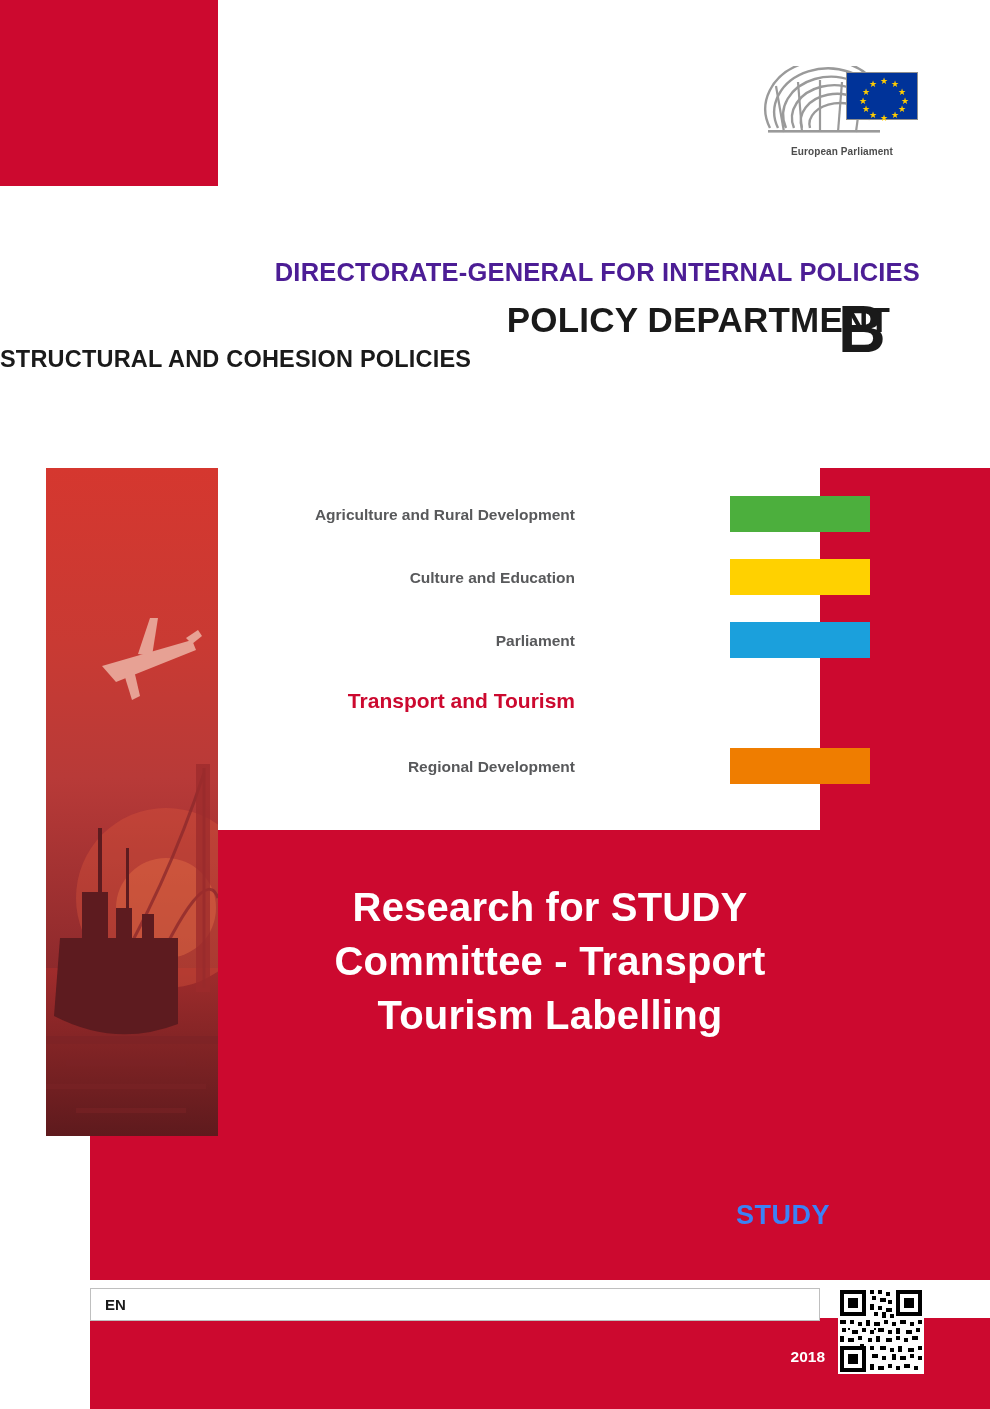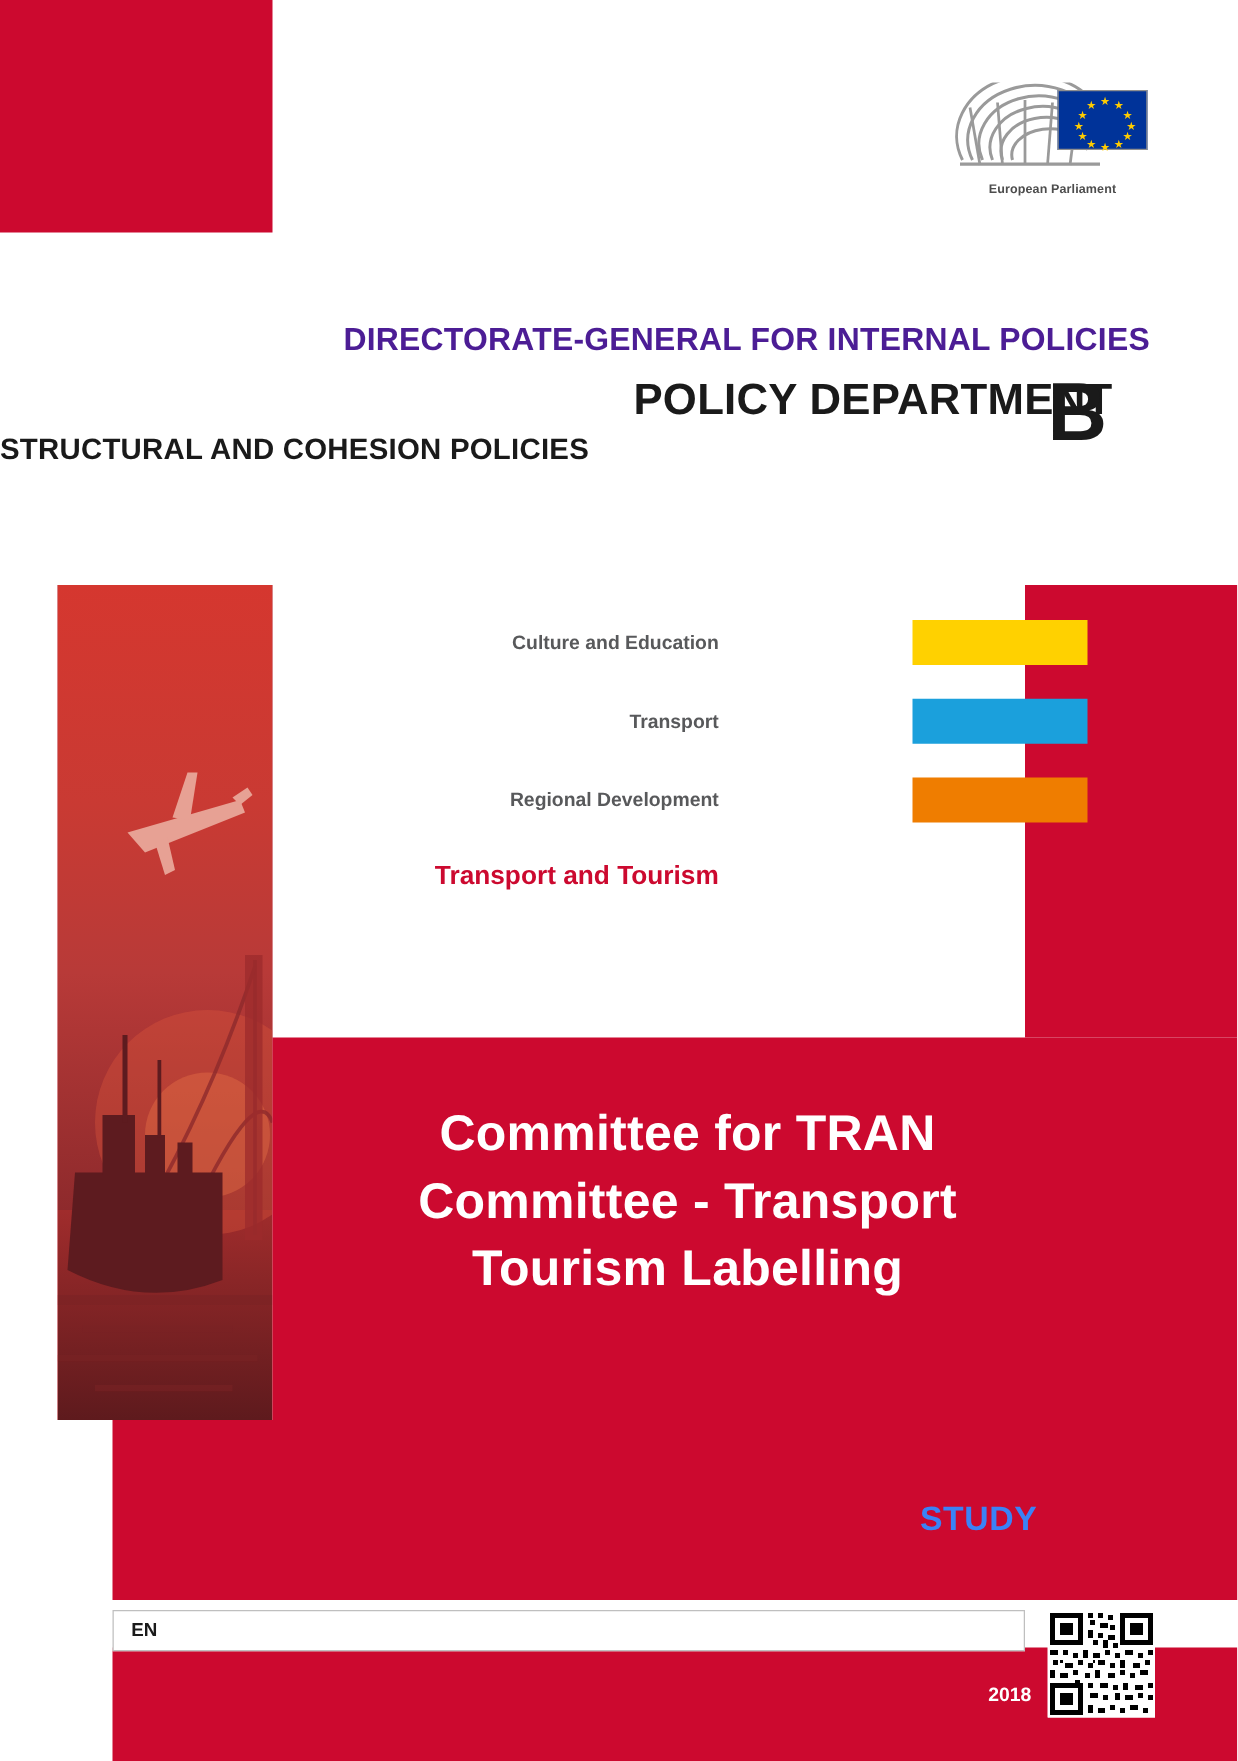--- a/index.html
+++ b/index.html
@@ -354,41 +354,45 @@
         <rect x="0" y="568" width="172" height="8"></rect>
         <rect x="20" y="592" width="120" height="6"></rect>
         <rect x="0" y="616" width="160" height="5"></rect>
         <rect x="30" y="640" width="110" height="5"></rect>
       </g>
     </svg>
   </div>
 
   <div class="committees">
     <div class="comm-row">
+      <span class="comm-label">Agriculture and Rural Development</span>
+      <span class="comm-bar" style="background:#4caf3d"></span>
+    </div>
+    <div class="comm-row">
       <span class="comm-label">Culture and Education</span>
       <span class="comm-bar" style="background:#ffd100"></span>
     </div>
     <div class="comm-row">
-      <span class="comm-label">Transport</span>
+      <span class="comm-label">Parliament</span>
       <span class="comm-bar" style="background:#1ba0dc"></span>
+    </div>
+    <div class="comm-row">
+      <span class="comm-label highlight">Transport and Tourism</span>
     </div>
     <div class="comm-row">
       <span class="comm-label">Regional Development</span>
       <span class="comm-bar" style="background:#ef7d00"></span>
     </div>
-    <div class="comm-row">
-      <span class="comm-label highlight">Transport and Tourism</span>
-    </div>
   </div>
 
   <div class="title-block"></div>
   <div class="lower-red"></div>
 
   <div class="title-text">
-    <div>Committee for TRAN</div>
+    <div>Research for STUDY</div>
     <div>Committee - Transport</div>
     <div>Tourism Labelling</div>
   </div>
 
   <div class="study-text">STUDY</div>
 
   <div class="bottom-red"></div>
   <div class="en-bar"></div>
   <div class="en-text">EN</div>
   <div class="year-text">2018</div>

